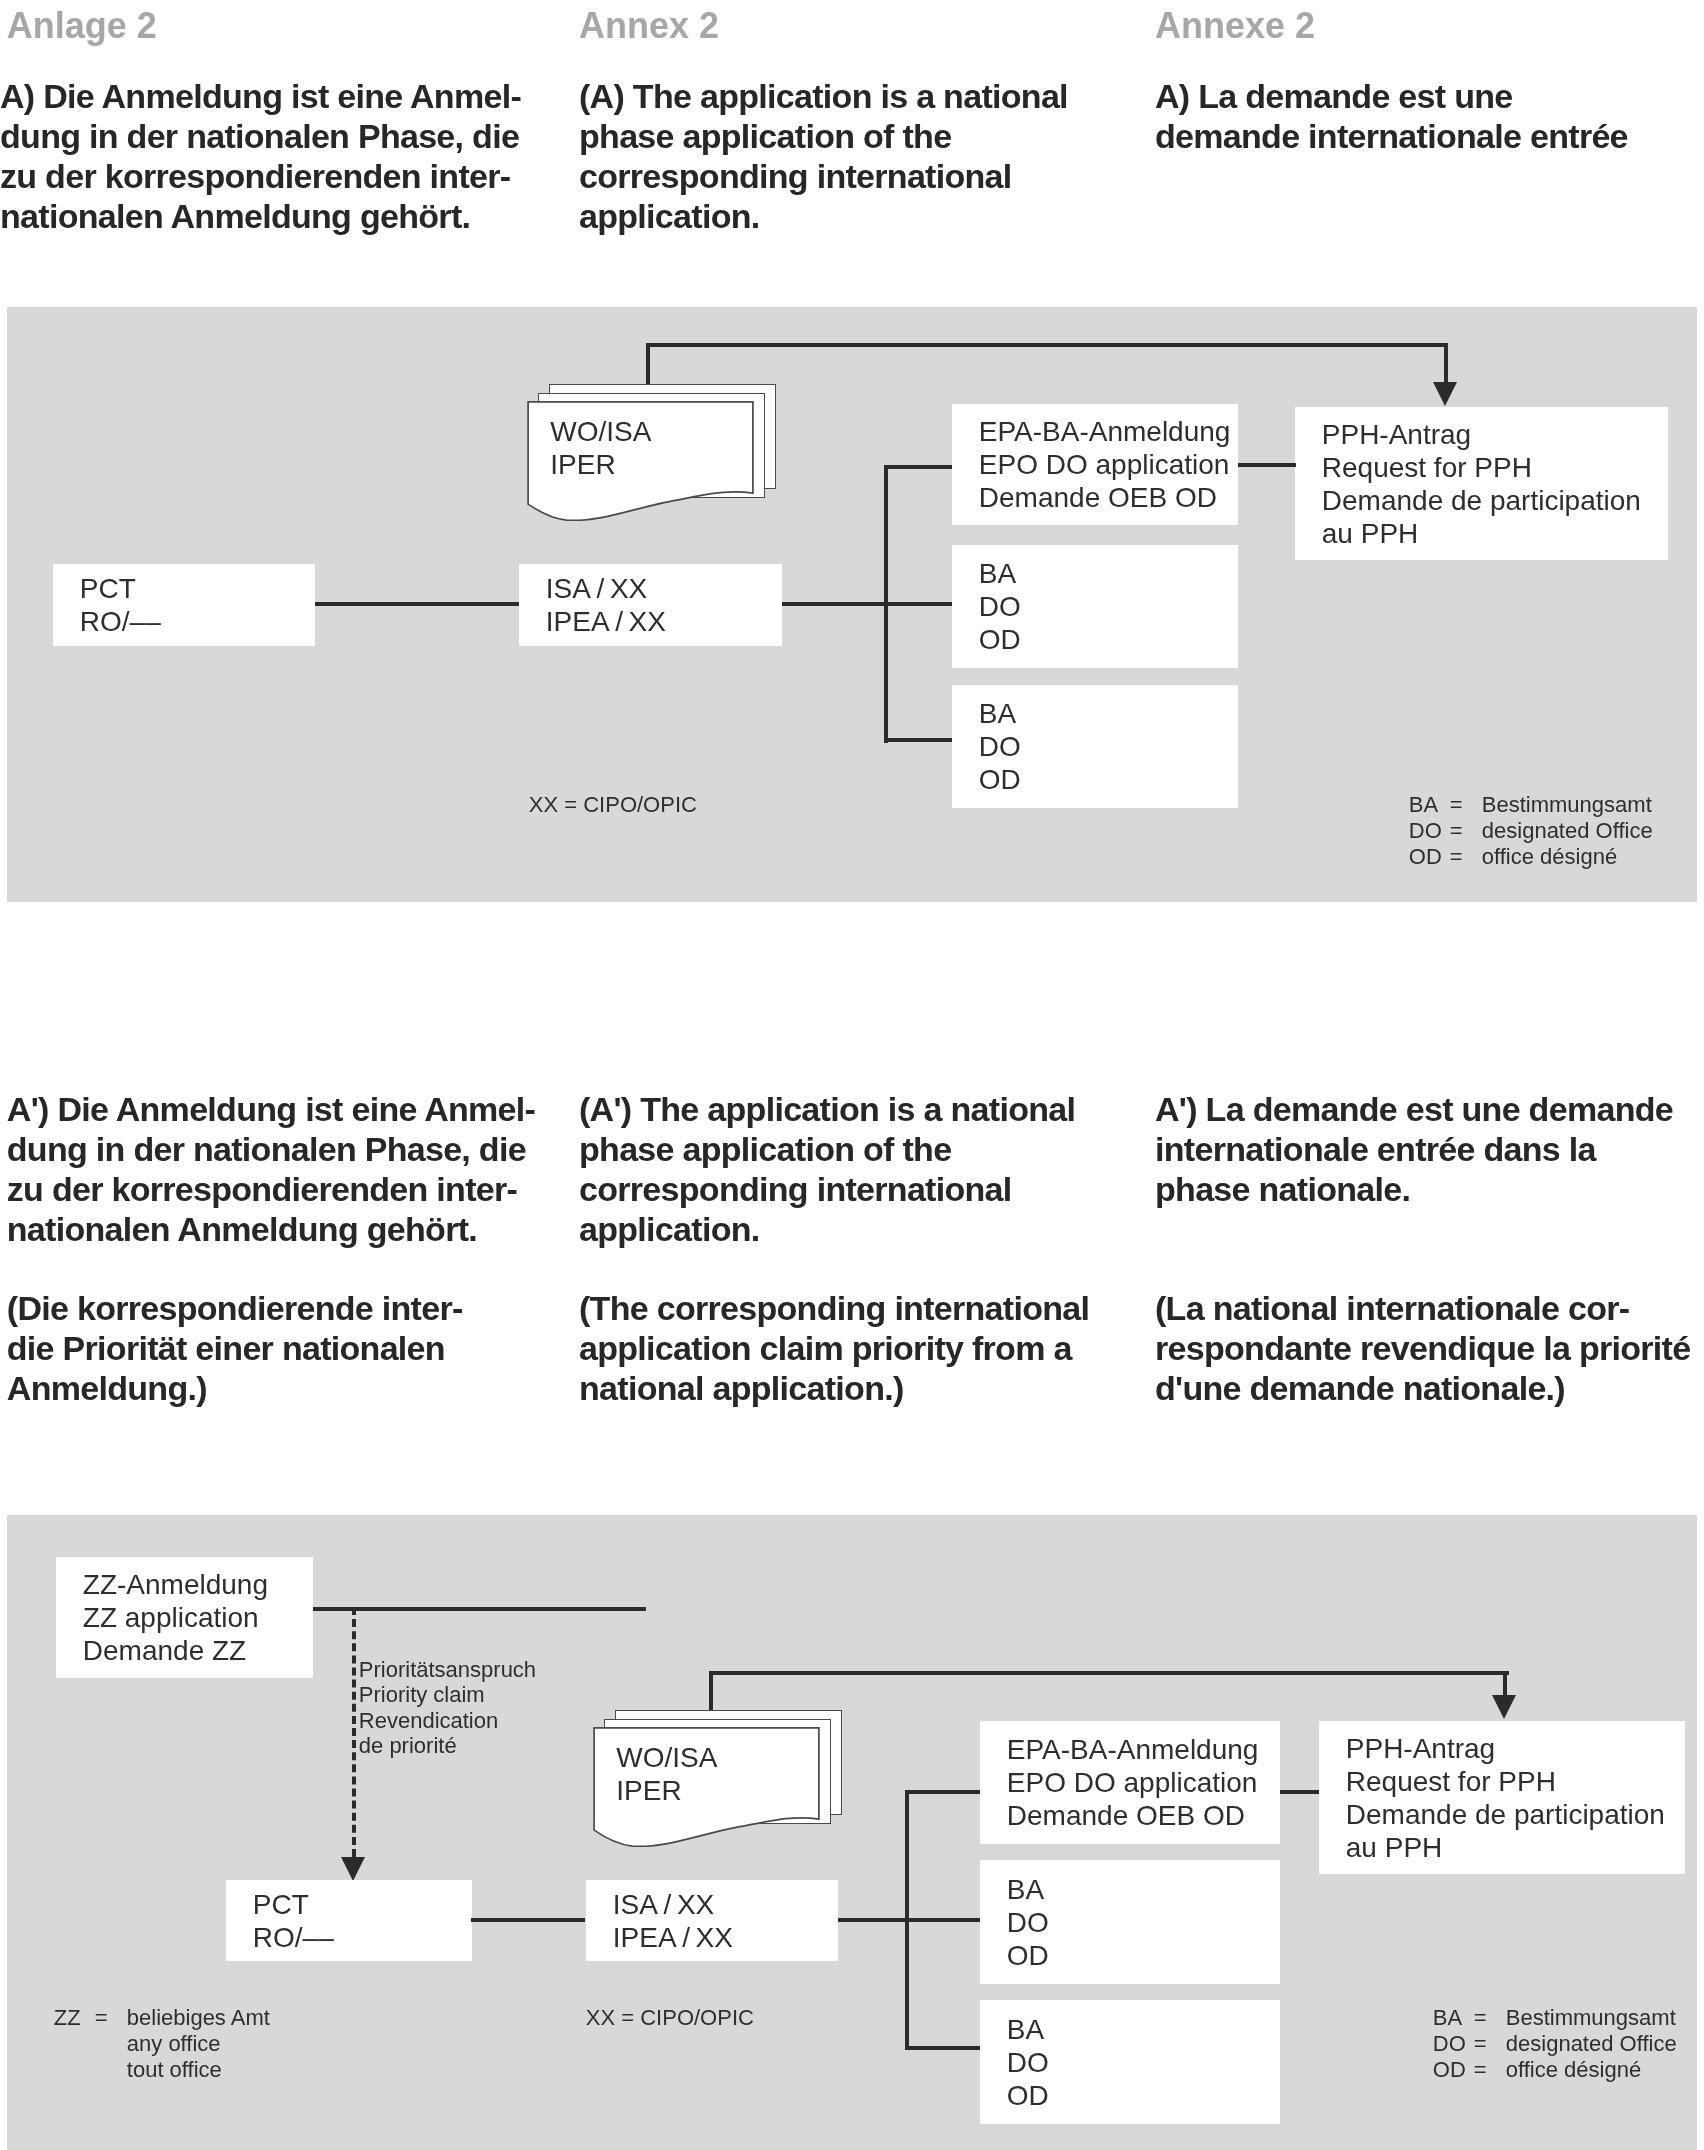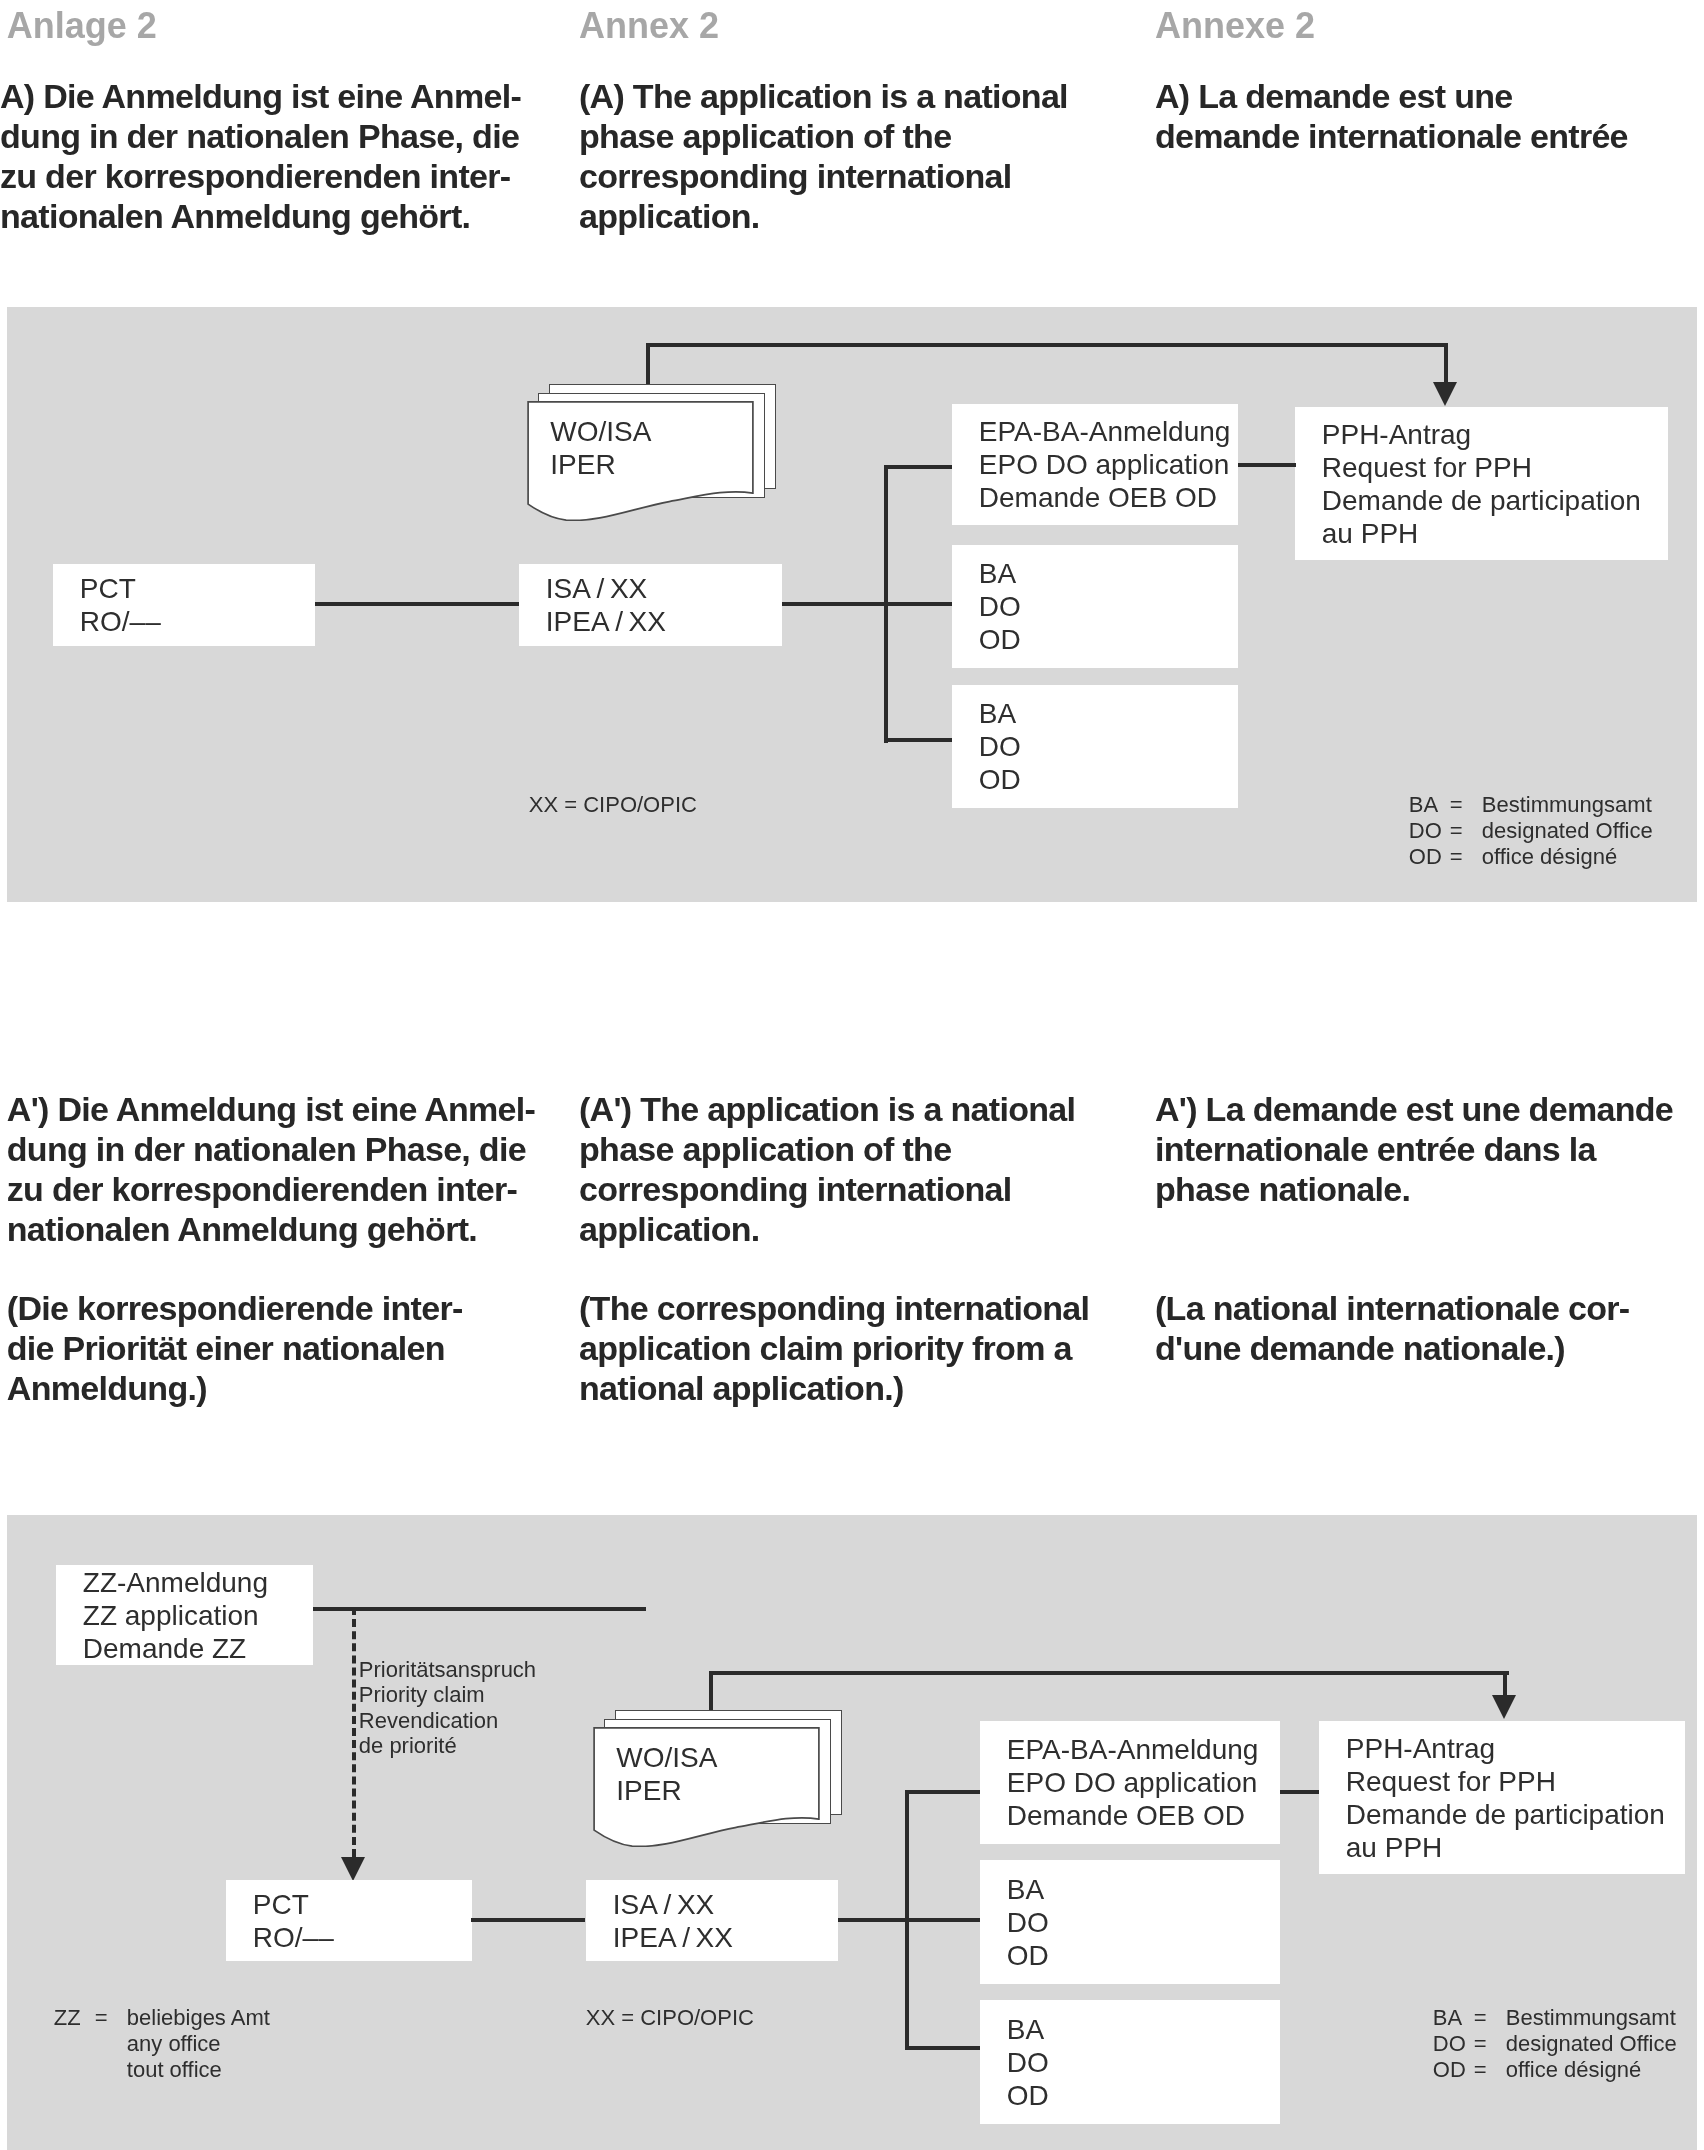--- a/index.html
+++ b/index.html
@@ -153,26 +153,27 @@
       <div>application claim priority from a</div>
       <div>national application.)</div>
     </div>
   <div class="para" style="left:1155px;top:1089px;">
       <div>A') La demande est une demande</div>
       <div>internationale entrée dans la</div>
       <div>phase nationale.</div>
     </div>
   <div class="para" style="left:1155px;top:1288px;">
       <div>(La national internationale cor-</div>
+      <div>respondante revendique la priorité</div>
       <div>d'une demande nationale.)</div>
     </div>
 
   <div class="diagram" style="left:6.8px;top:1515px;width:1690px;height:636px;">
 
-    <div class="dbox" style="left:49px;top:50px;width:257px;height:100px;">
+    <div class="dbox" style="left:49px;top:42px;width:257px;height:121px;">
         <div>ZZ-Anmeldung</div>
         <div>ZZ application</div>
         <div>Demande ZZ</div>
       </div>
     <div class="hline" style="left:306px;top:92px;width:333px;height:4.2px;"></div>
     <div class="dashv" style="left:345px;top:92px;height:250px;"></div>
     <div class="arrow-down" style="left:334px;top:342px;"></div>
     <div class="note" style="left:352px;top:142px;">
         <div>Prioritätsanspruch</div>
         <div>Priority claim</div>

